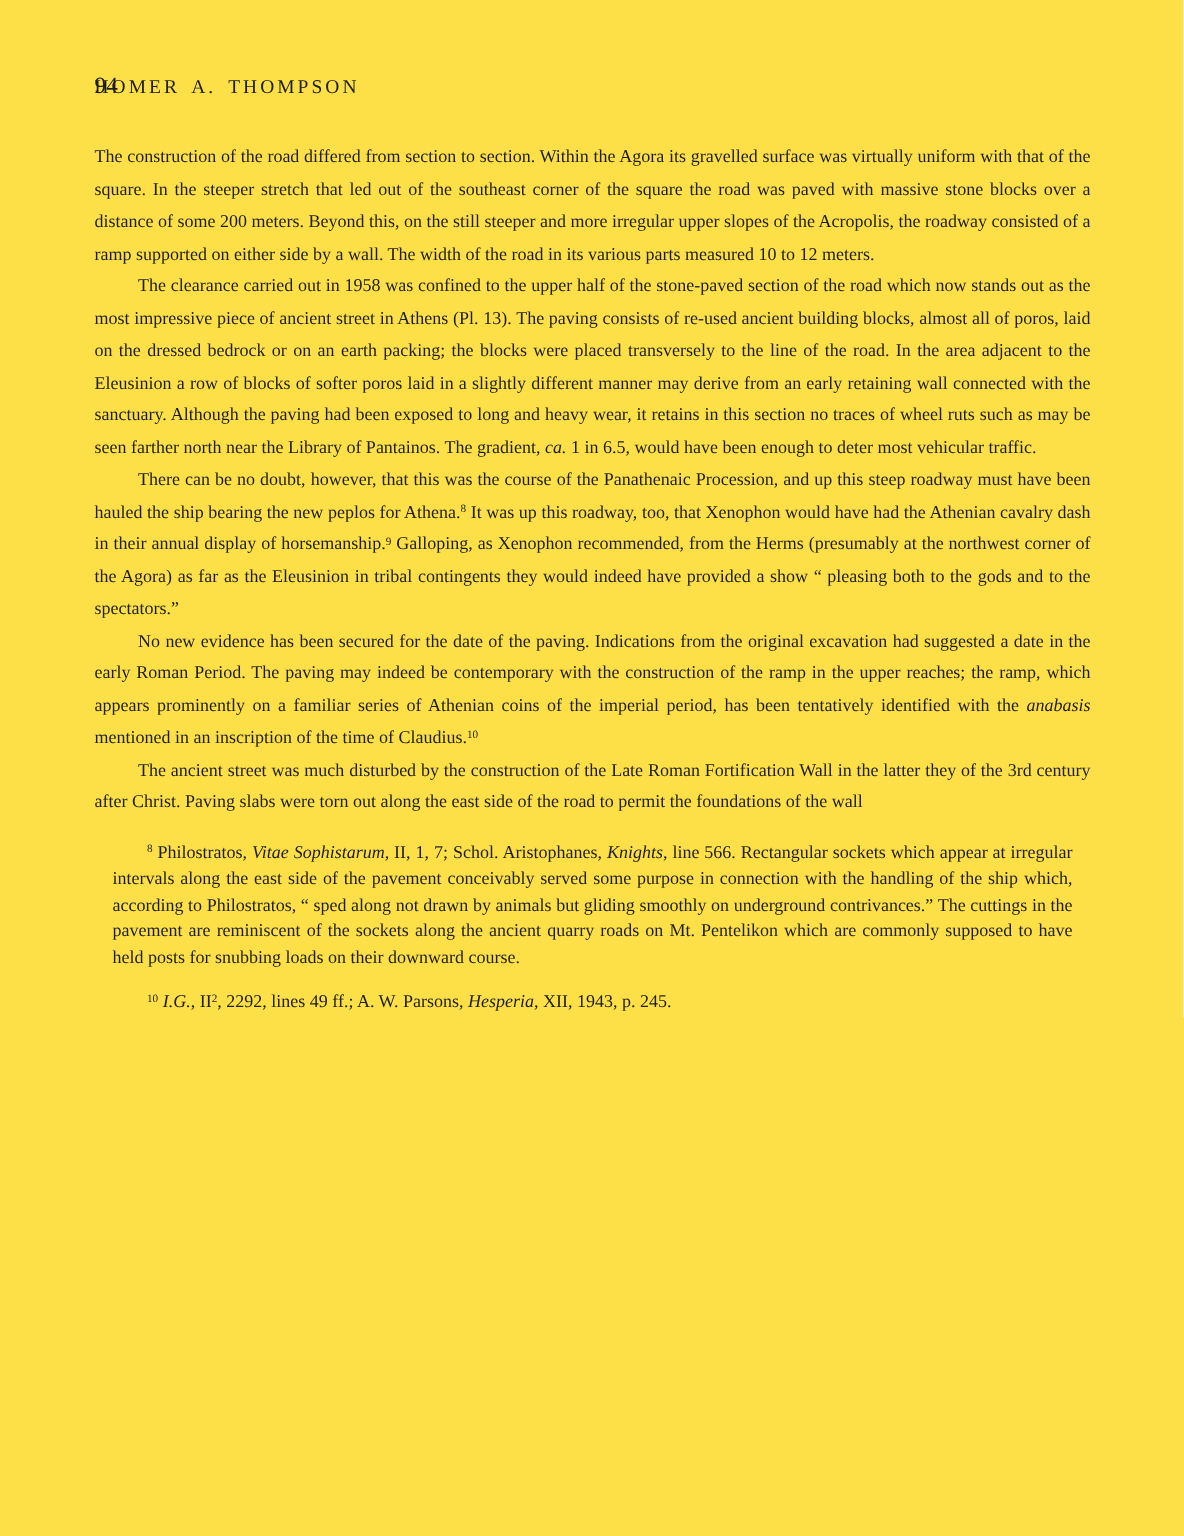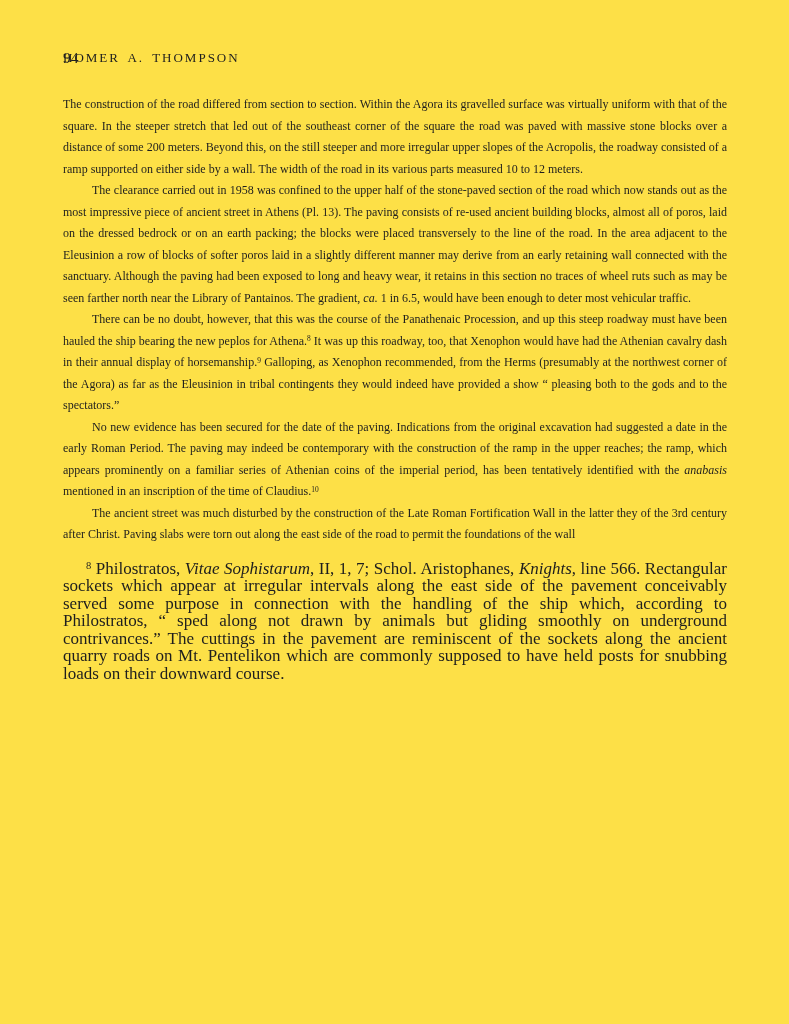--- a/index.html
+++ b/index.html
@@ -48,22 +48,22 @@
     line-height: 21.5px;
     text-align: justify;
   }
   .body-text p.indent {
     text-indent: 29px;
   }
   .footnotes {
     margin-top: 14px;
   }
   .footnotes p {
-    margin: 0;
-    font-size: 17px;
+    margin: 12px;
+    font-size: 12px;
     line-height: 17.6px;
     text-align: justify;
     text-indent: 23px;
   }
   em { }
   sup {
     font-size: 0.62em;
     line-height: 0;
     vertical-align: baseline;
     position: relative;
@@ -81,15 +81,16 @@
     </div>
     <div class="body-text">
         <p class=""><span>The construction of the road differed from section to section. Within the Agora its gravelled surface was virtually uniform with that of the square. In the steeper stretch that led out of the southeast corner of the square the road was paved with massive stone blocks over a distance of some 200 meters. Beyond this, on the still steeper and more irregular upper slopes of the Acropolis, the roadway consisted of a ramp supported on either side by a wall. The width of the road in its various parts measured 10 to 12 meters.</span></p>
         <p class="indent"><span>The clearance carried out in 1958 was confined to the upper half of the stone-paved section of the road which now stands out as the most impressive piece of ancient street in Athens (Pl. 13). The paving consists of re-used ancient building blocks, almost all of poros, laid on the dressed bedrock or on an earth packing; the blocks were placed transversely to the line of the road. In the area adjacent to the Eleusinion a row of blocks of softer poros laid in a slightly different manner may derive from an early retaining wall connected with the sanctuary. Although the paving had been exposed to long and heavy wear, it retains in this section no traces of wheel ruts such as may be seen farther north near the Library of Pantainos. The gradient, </span><em>ca.</em><span> 1 in 6.5, would have been enough to deter most vehicular traffic.</span></p>
         <p class="indent"><span>There can be no doubt, however, that this was the course of the Panathenaic Procession, and up this steep roadway must have been hauled the ship bearing the new peplos for Athena.</span><sup>8</sup><span> It was up this roadway, too, that Xenophon would have had the Athenian cavalry dash in their annual display of horsemanship.</span><sup>9</sup><span> Galloping, as Xenophon recommended, from the Herms (presumably at the northwest corner of the Agora) as far as the Eleusinion in tribal contingents they would indeed have provided a show “ pleasing both to the gods and to the spectators.”</span></p>
         <p class="indent"><span>No new evidence has been secured for the date of the paving. Indications from the original excavation had suggested a date in the early Roman Period. The paving may indeed be contemporary with the construction of the ramp in the upper reaches; the ramp, which appears prominently on a familiar series of Athenian coins of the imperial period, has been tentatively identified with the </span><em>anabasis</em><span> mentioned in an inscription of the time of Claudius.</span><sup>10</sup></p>
         <p class="indent"><span>The ancient street was much disturbed by the construction of the Late Roman Fortification Wall in the latter they of the 3rd century after Christ. Paving slabs were torn out along the east side of the road to permit the foundations of the wall</span></p>
       </div>
     <div class="footnotes">
         <p><sup>8</sup><span> Philostratos, </span><em>Vitae Sophistarum</em><span>, II, 1, 7; Schol. Aristophanes, </span><em>Knights</em><span>, line 566. Rectangular sockets which appear at irregular intervals along the east side of the pavement conceivably served some purpose in connection with the handling of the ship which, according to Philostratos, “ sped along not drawn by animals but gliding smoothly on underground contrivances.” The cuttings in the pavement are reminiscent of the sockets along the ancient quarry roads on Mt. Pentelikon which are commonly supposed to have held posts for snubbing loads on their downward course.</span></p>
+        <p><sup>10</sup><span> </span><em>I.G.</em><span>, II</span><sup>2</sup><span>, 2292, lines 49 ff.; A. W. Parsons, </span><em>Hesperia</em><span>, XII, 1943, p. 245.</span></p>
       </div>
   </div>
 </div>
 
 </body></html>

